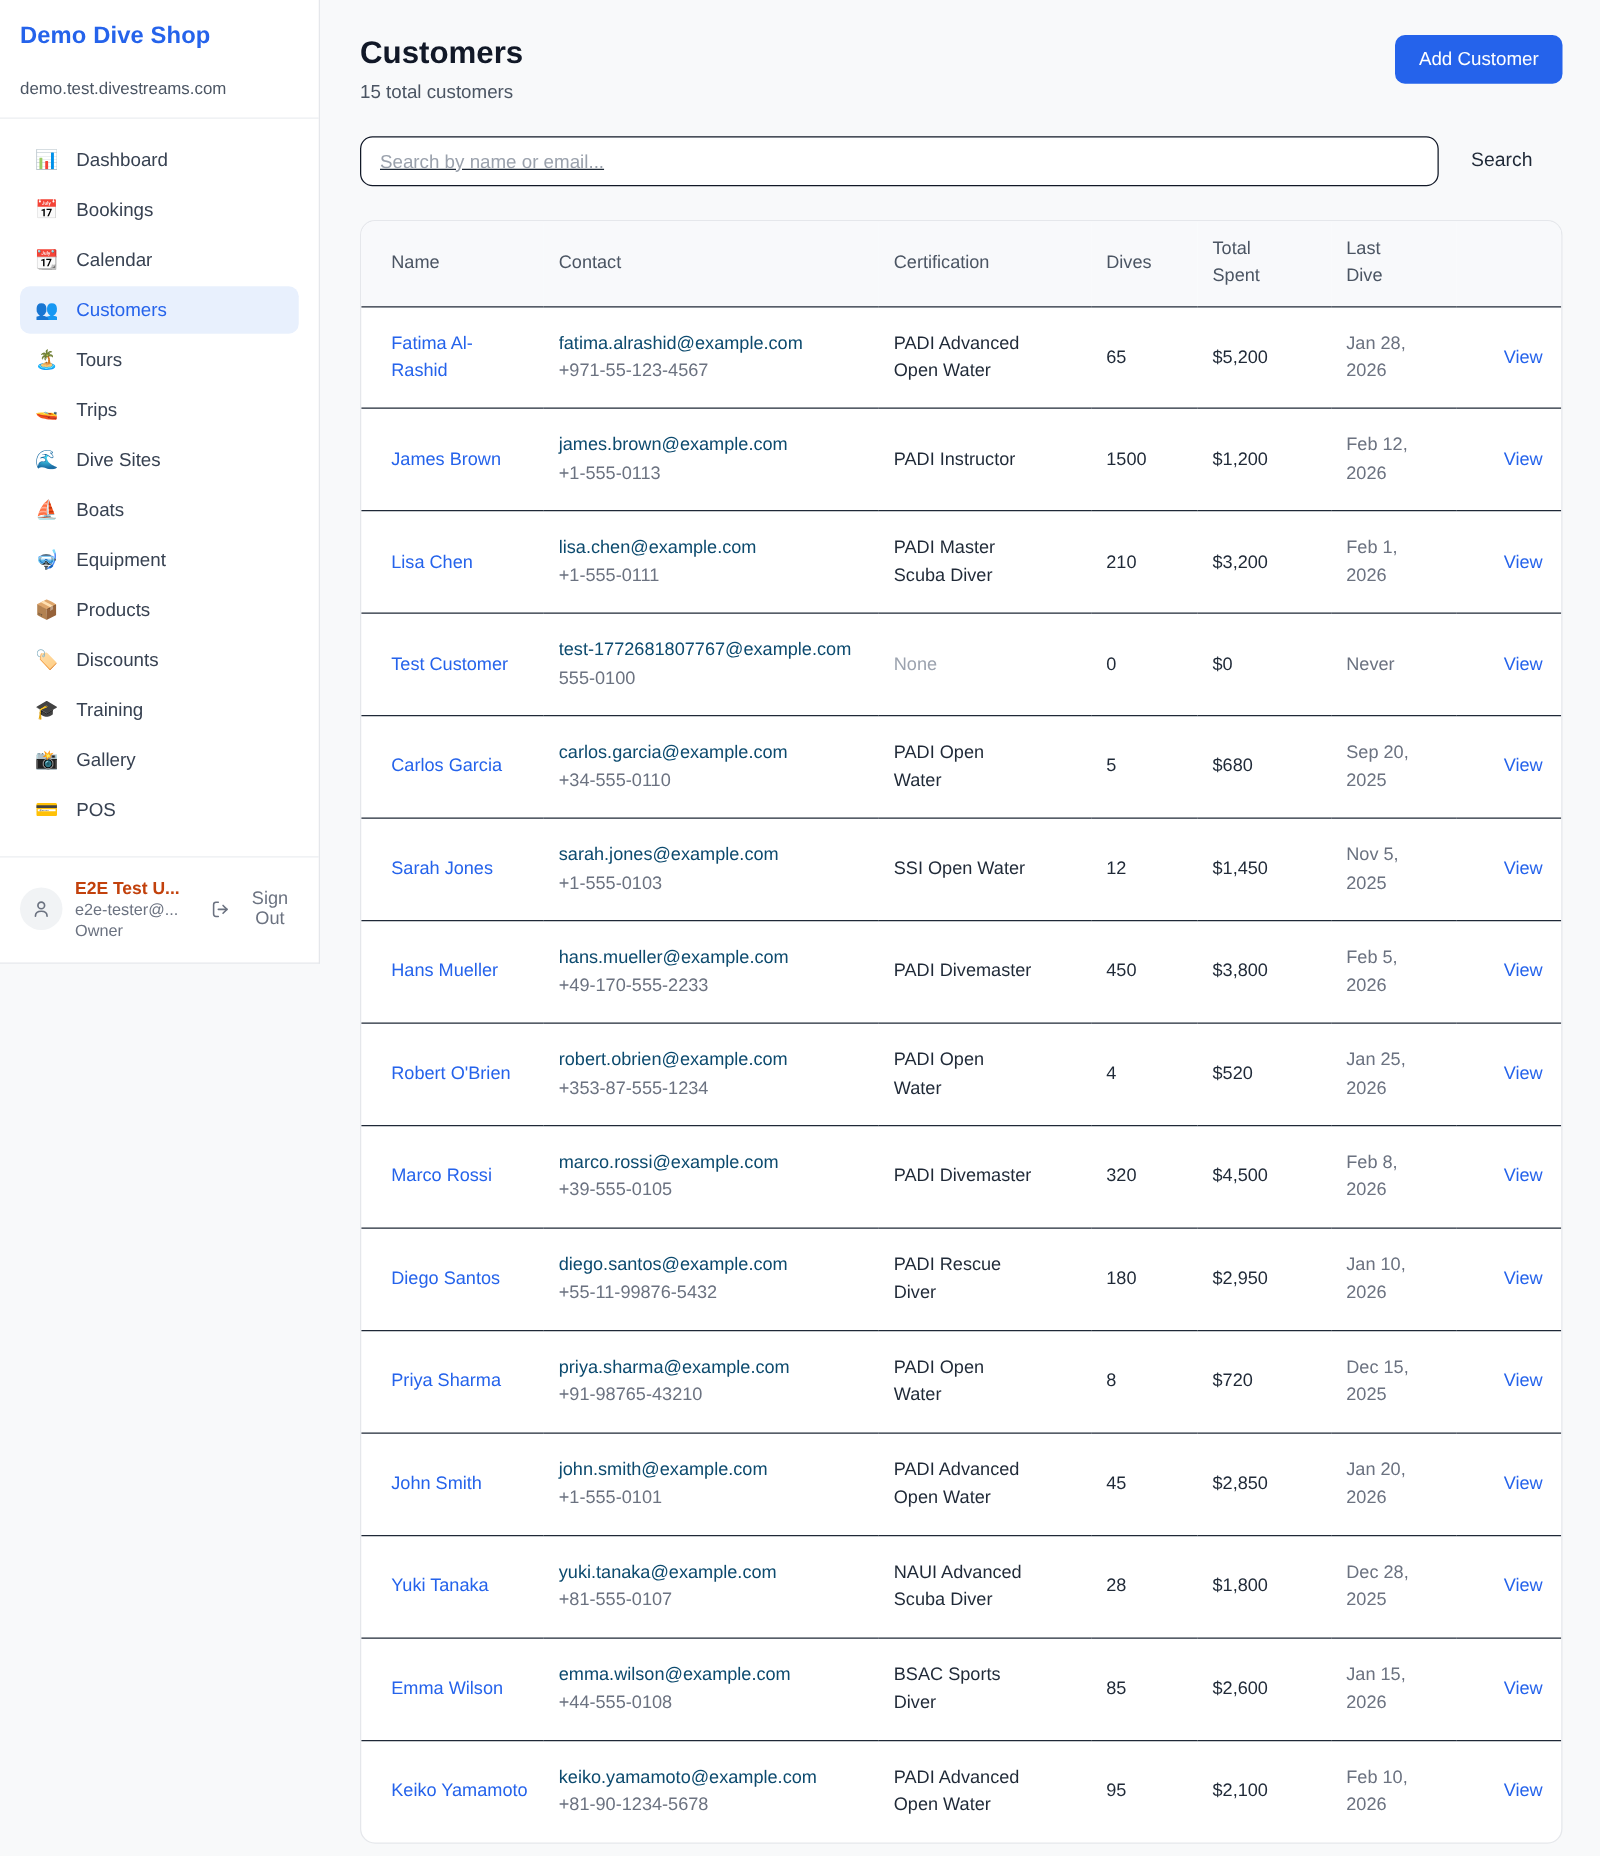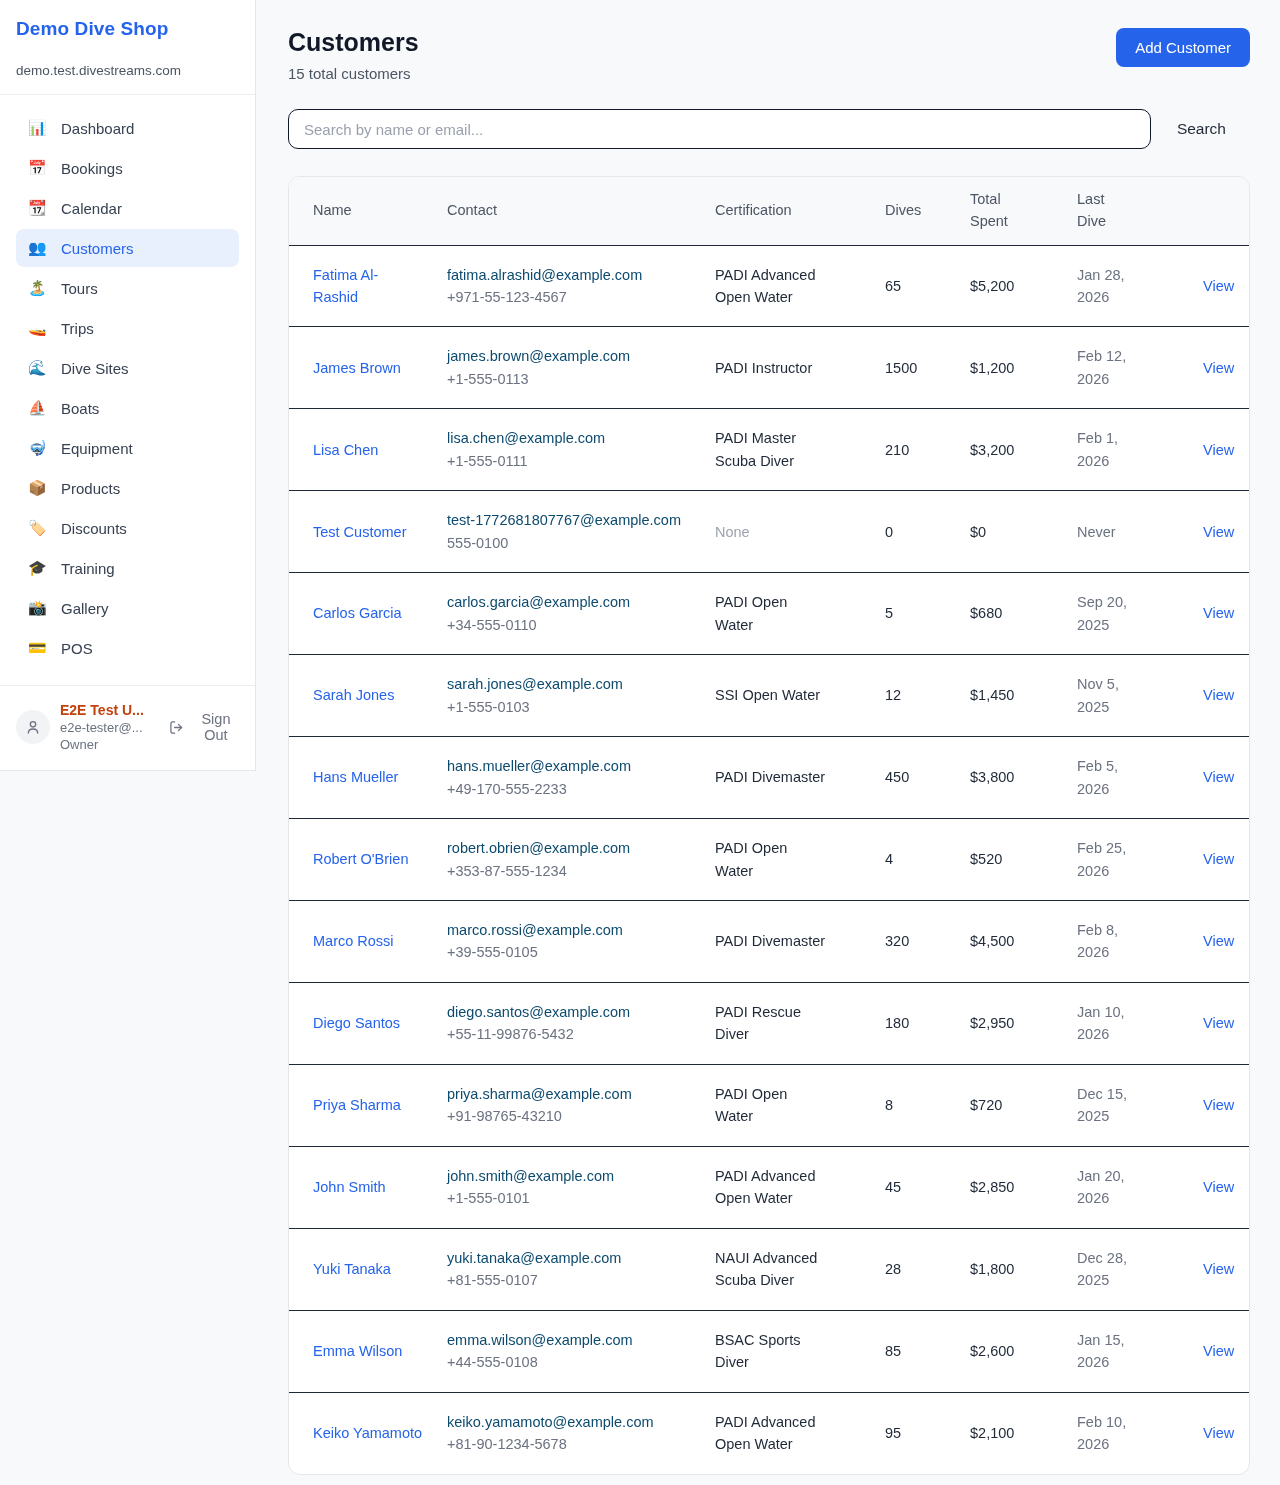--- a/index.html
+++ b/index.html
@@ -61,21 +61,21 @@
     background: #2563eb; color: #ffffff;
     border: none; border-radius: 8px;
     font-family: inherit; font-size: 15px; font-weight: 500;
     padding: 11px 19px; cursor: pointer;
   }
   .search-row { display: flex; align-items: center; margin-top: 27px; }
   .search-input {
     flex: 1; height: 40px;
     border: 1px solid #111827; border-radius: 10px;
     background: #ffffff; padding: 0 15px;
-    font-family: inherit; font-size: 15px; color: #1f2937;
+    font-family: inherit; font-size: 15px; color: #1f2937; text-decoration: underline;
   }
   .search-input::placeholder { color: #9aa1ac; }
   .search-btn {
     background: none; border: none; cursor: pointer;
     font-family: Liberation Sans, sans-serif; font-size: 15.5px; color: #1f2937;
     padding: 0 24px 0 26px;
   }
 
   
   .table-card {
@@ -343,21 +343,21 @@
 
   <tr>
     <td class="col-name"><a href="#" class="name-link">Robert O'Brien</a></td>
     <td class="col-contact">
       <div class="contact-email">robert.obrien@example.com</div>
       <div class="contact-phone">+353-87-555-1234</div>
     </td>
     <td class="col-cert"><span class="cert">PADI Open Water</span></td>
     <td class="col-dives">4</td>
     <td class="col-spent">$520</td>
-    <td class="col-last">Feb 25, 2026</td>
+    <td class="col-last">Jan 25, 2026</td>
     <td class="col-action"><a href="#" class="view-link">View</a></td>
   </tr>
 
   <tr>
     <td class="col-name"><a href="#" class="name-link">Marco Rossi</a></td>
     <td class="col-contact">
       <div class="contact-email">marco.rossi@example.com</div>
       <div class="contact-phone">+39-555-0105</div>
     </td>
     <td class="col-cert"><span class="cert">PADI Divemaster</span></td>

